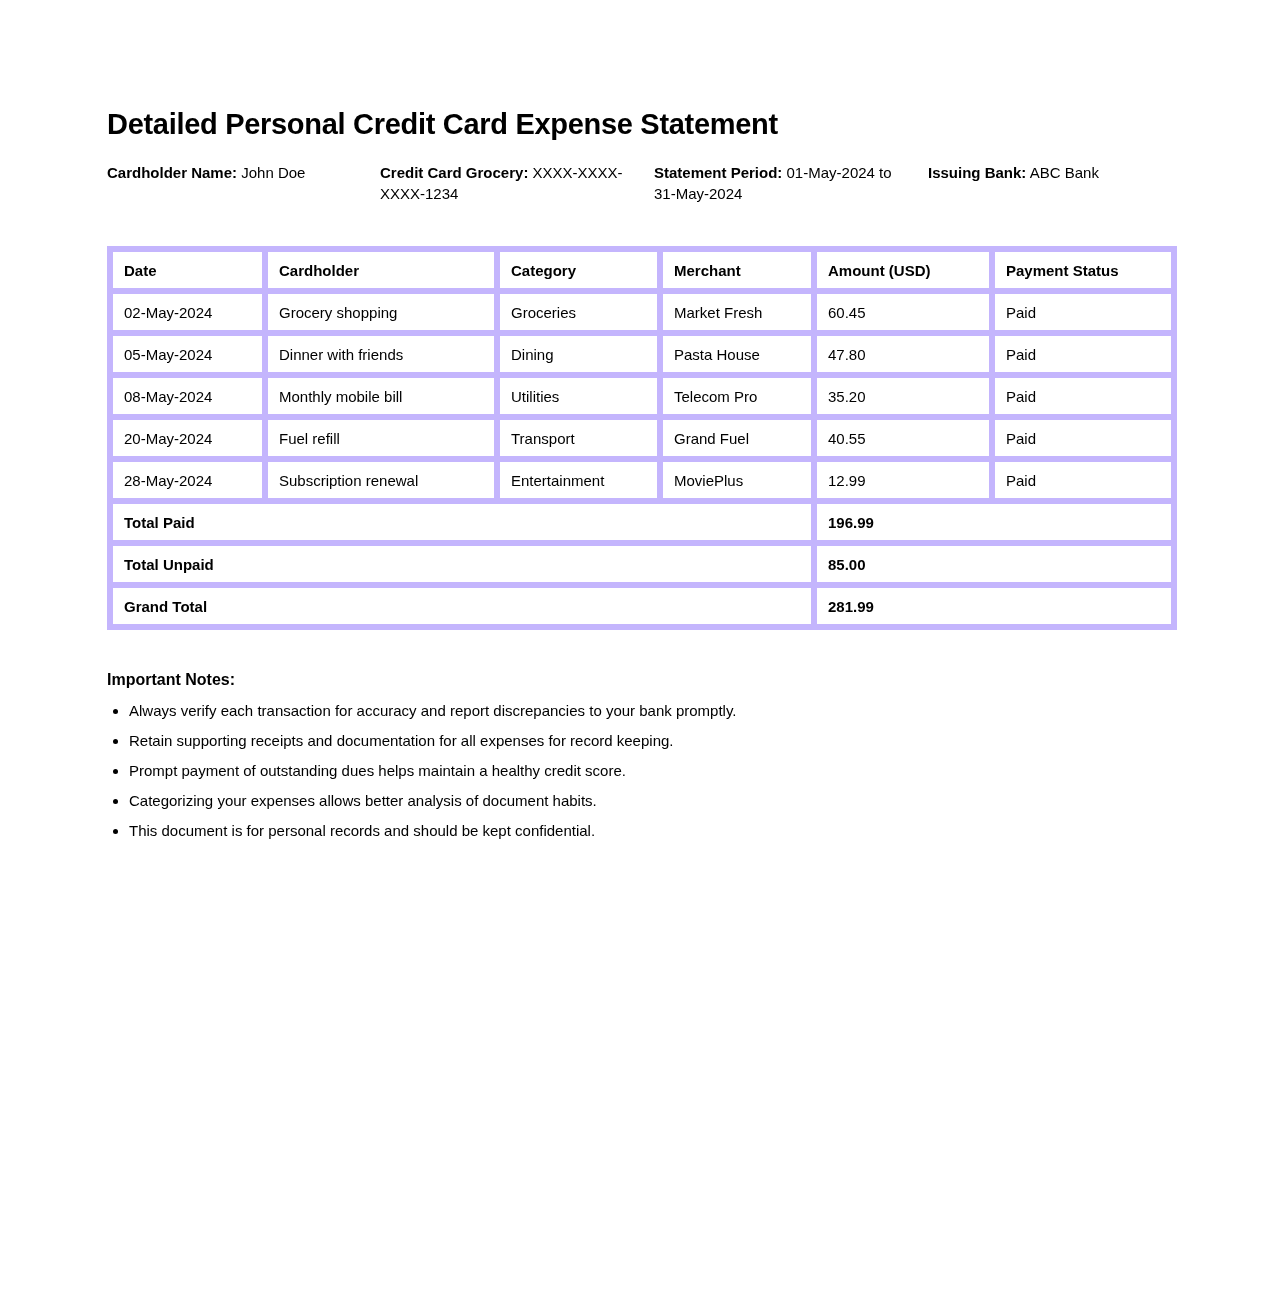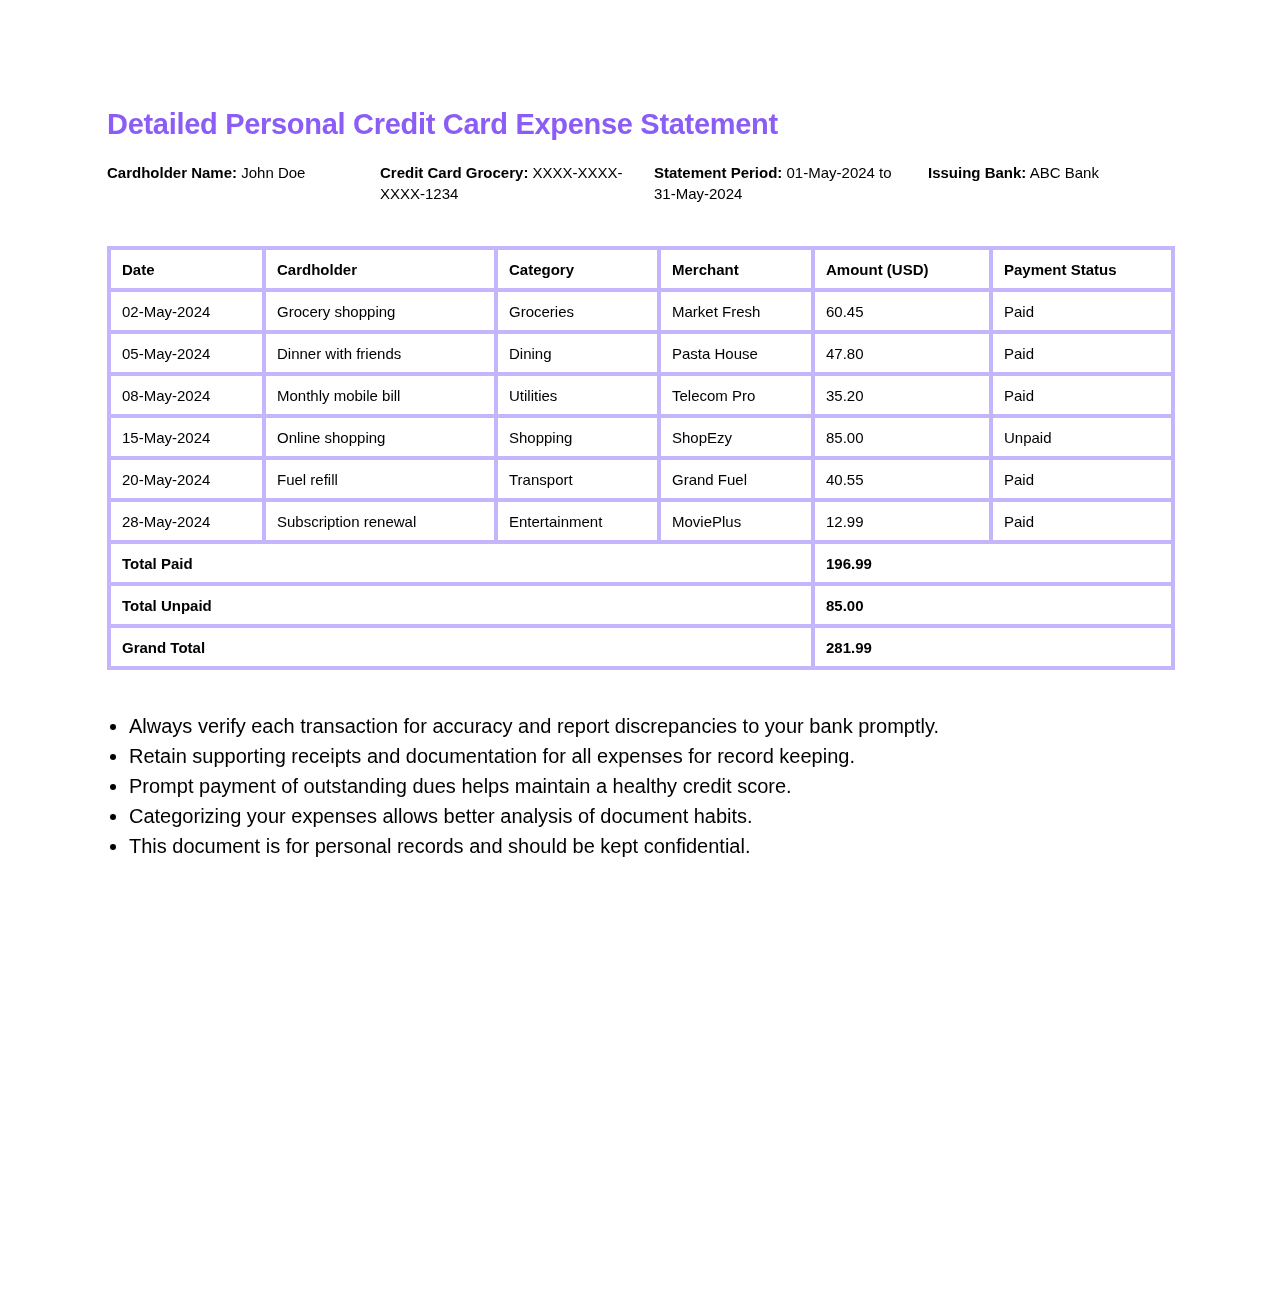--- a/index.html
+++ b/index.html
@@ -12,21 +12,21 @@
   .page {
     width: 1278px;
     min-height: 1300px;
     padding: 0 107px;
   }
   .title {
     padding-top: 108px;
     font-size: 29px;
     font-weight: 700;
     letter-spacing: -0.3px;
-    color: #8b5cf6;
+    color: #000000;
   }
   .meta {
     display: grid;
     grid-template-columns: 273px 274px 274px 1fr;
     margin-top: 21px;
     font-size: 15px;
     line-height: 21px;
   }
   .meta-item { padding-right: 28px; }
   .meta-label { font-weight: 700; }
@@ -38,21 +38,21 @@
     table-layout: fixed;
   }
   table.statement col.c-date     { width: 155px; }
   table.statement col.c-desc     { width: 232px; }
   table.statement col.c-cat      { width: 163px; }
   table.statement col.c-merch    { width: 154px; }
   table.statement col.c-amt      { width: 178px; }
   table.statement col.c-status   { width: 182px; }
   table.statement th,
   table.statement td {
-    border: 4px solid #c4b5fd;
+    border: 6px solid #c4b5fd;
     height: 42px;
     padding: 0 11px;
     font-size: 15px;
     text-align: left;
     vertical-align: middle;
     white-space: nowrap;
     overflow: hidden;
   }
   table.statement th { font-weight: 700; }
   table.statement td { font-weight: 400; }
@@ -62,21 +62,21 @@
   .notes-heading {
     font-size: 16px;
     font-weight: 700;
   }
   .notes ul {
     margin-top: 7px;
     padding-left: 22px;
     list-style-type: disc;
   }
   .notes li {
-    font-size: 20px;
+    font-size: 15px;
     line-height: 30px;
   }
 </style>
 </head>
 <body>
 
 <div class="page">
 
   <h1 class="title">Detailed Personal Credit Card Expense Statement</h1>
 
@@ -137,28 +137,20 @@
       </tr>
       <tr>
         <td>08-May-2024</td>
         <td>Monthly mobile bill</td>
         <td>Utilities</td>
         <td>Telecom Pro</td>
         <td>35.20</td>
         <td>Paid</td>
       </tr>
       <tr>
-        <td>15-May-2024</td>
-        <td>Online shopping</td>
-        <td>Shopping</td>
-        <td>ShopEzy</td>
-        <td>85.00</td>
-        <td>Unpaid</td>
-      </tr>
-      <tr>
         <td>20-May-2024</td>
         <td>Fuel refill</td>
         <td>Transport</td>
         <td>Grand Fuel</td>
         <td>40.55</td>
         <td>Paid</td>
       </tr>
       <tr>
         <td>28-May-2024</td>
         <td>Subscription renewal</td>
@@ -176,20 +168,21 @@
         <td class="total-value" colspan="2">85.00</td>
       </tr>
       <tr>
         <td class="total-label" colspan="4">Grand Total</td>
         <td class="total-value" colspan="2">281.99</td>
       </tr>
     </tbody>
   </table>
 
   <div class="notes">
+    <div class="notes-heading">Important Notes:</div>
     <ul>
       <li>Always verify each transaction for accuracy and report discrepancies to your bank promptly.</li>
       <li>Retain supporting receipts and documentation for all expenses for record keeping.</li>
       <li>Prompt payment of outstanding dues helps maintain a healthy credit score.</li>
       <li>Categorizing your expenses allows better analysis of document habits.</li>
       <li>This document is for personal records and should be kept confidential.</li>
     </ul>
   </div>
 
 </div>

